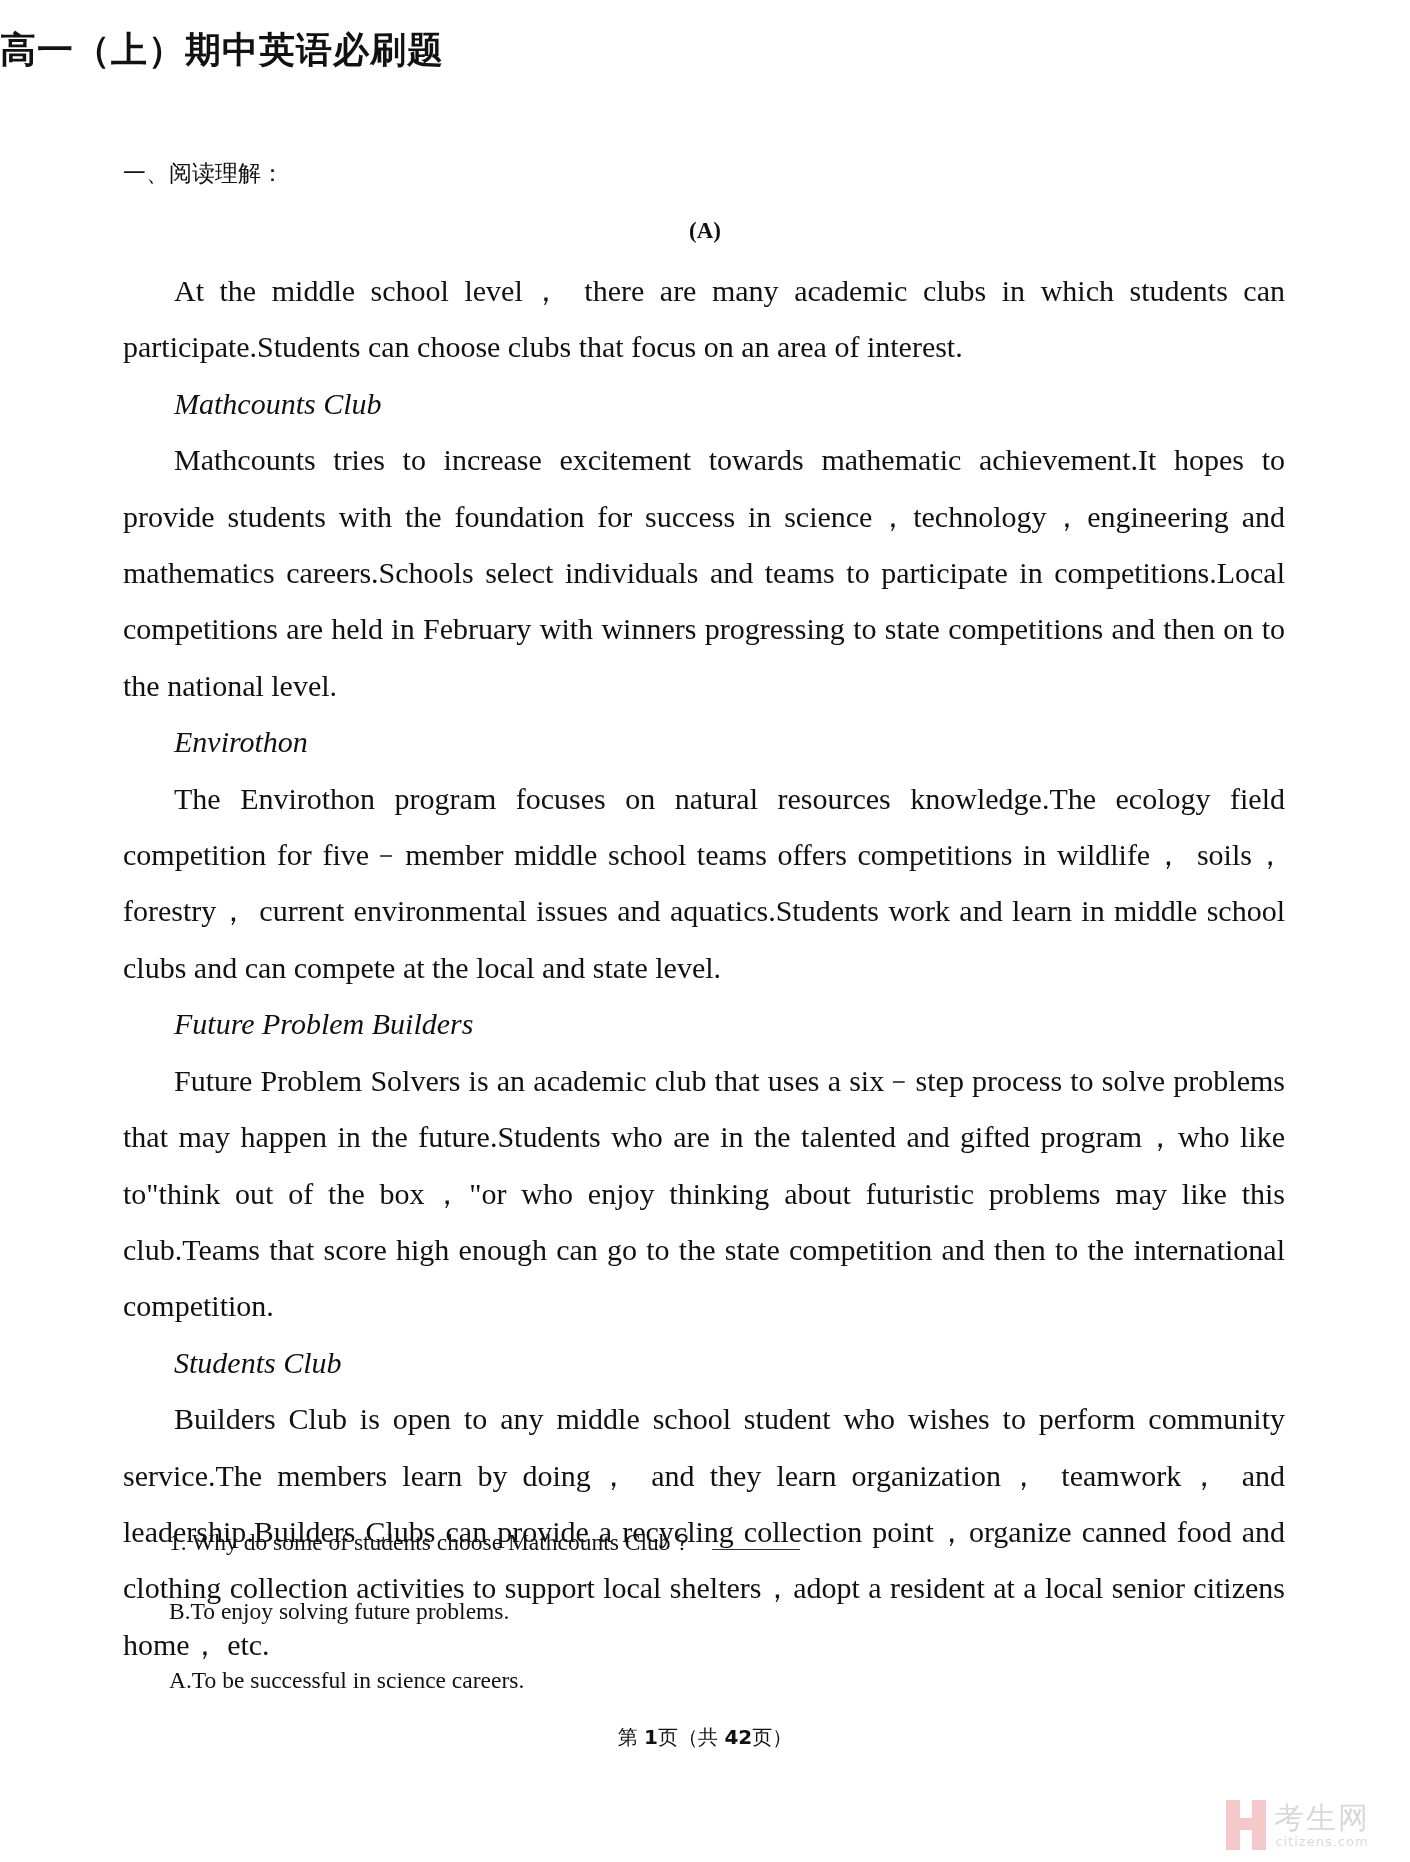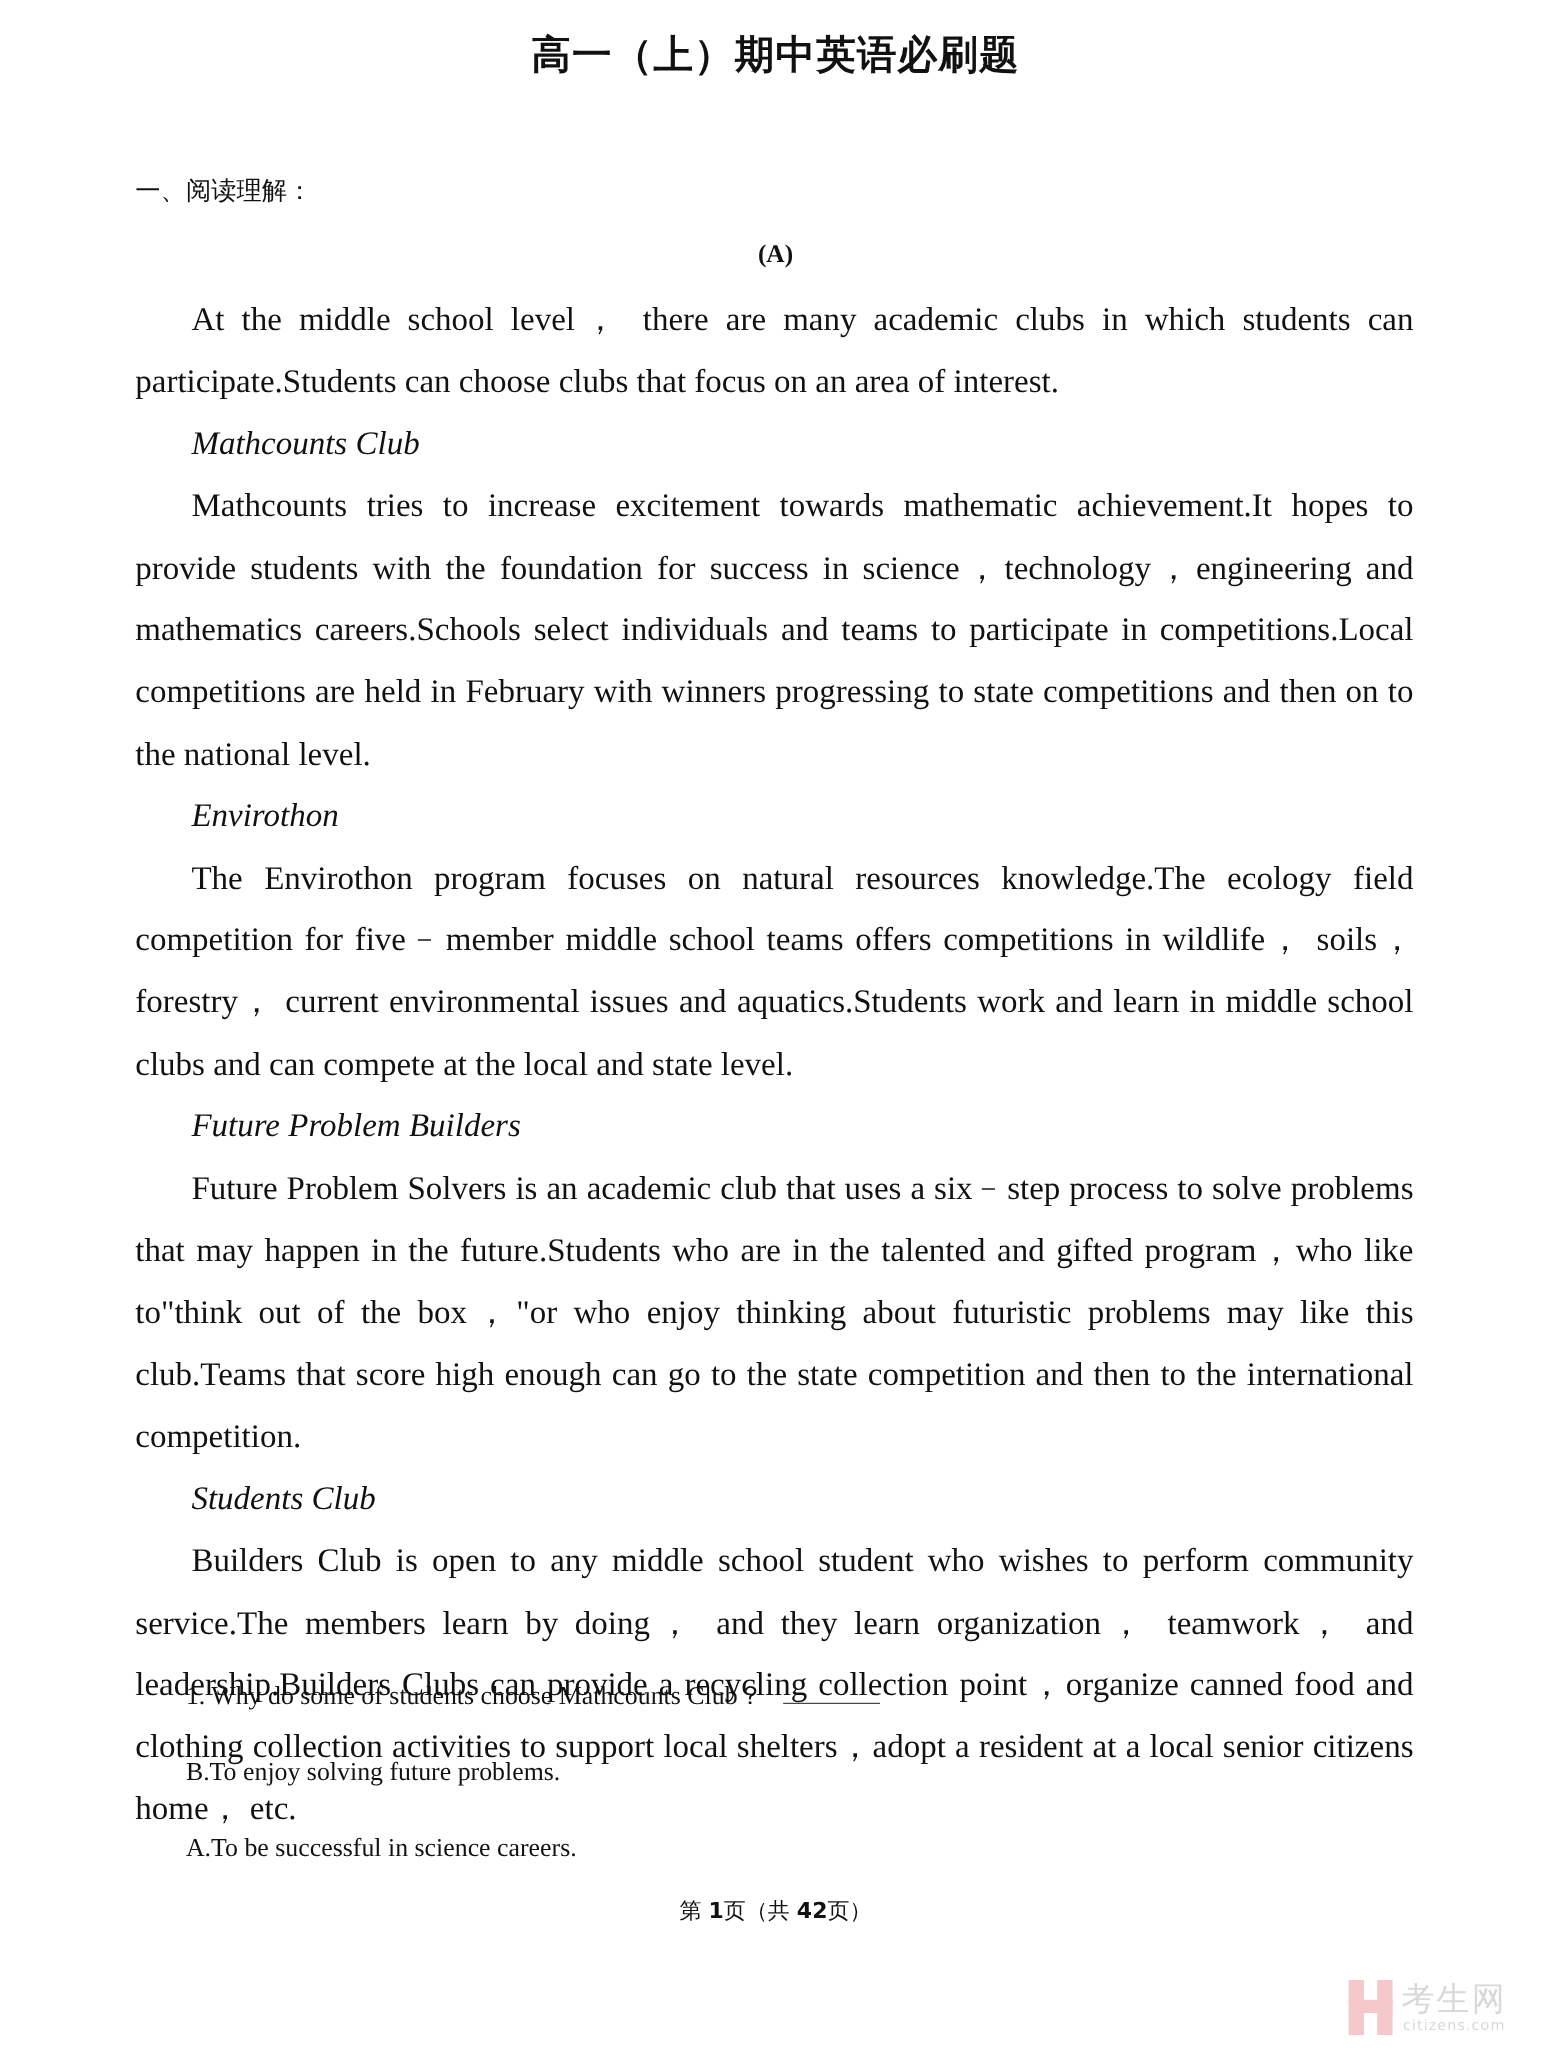--- a/index.html
+++ b/index.html
@@ -3,21 +3,21 @@
   <meta charset="utf-8">
   <style>
     html, body { margin: 0; padding: 0; background: #ffffff; }
     body {
       width: 1410px; height: 1862px; position: relative; overflow: hidden;
       font-family: "Liberation Serif", "DejaVu Serif", serif;
       color: #111111;
     }
     .title {
       position: absolute; top: 26px; left: 0; width: 1410px;
-      text-align: center; font-size: 36px; font-weight: bold; letter-spacing: 1px;
+      text-align: left; font-size: 36px; font-weight: bold; letter-spacing: 1px;
       font-family: "DejaVu Serif", "Liberation Serif", serif;
     }
     .section-heading {
       position: absolute; top: 158px; left: 123px;
       font-size: 23px; font-family: "DejaVu Serif", "Liberation Serif", serif;
     }
     .passage-label {
       position: absolute; top: 218px; left: 0; width: 1410px;
       text-align: center; font-size: 23px; font-weight: bold;
     }

